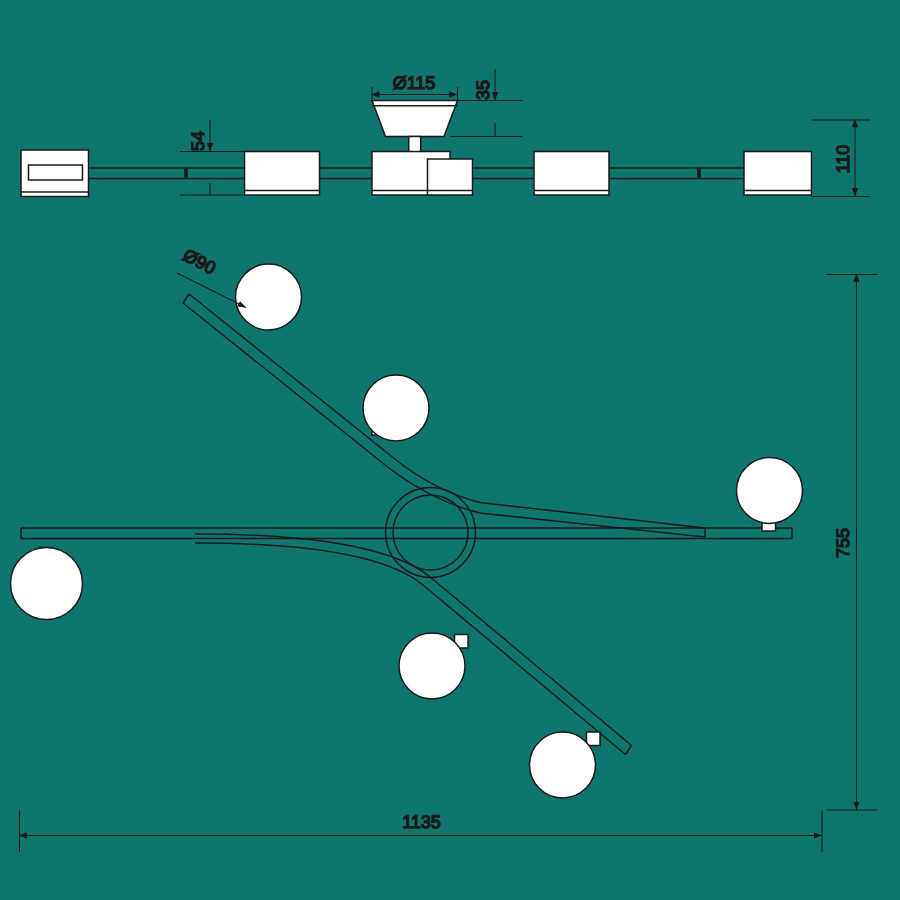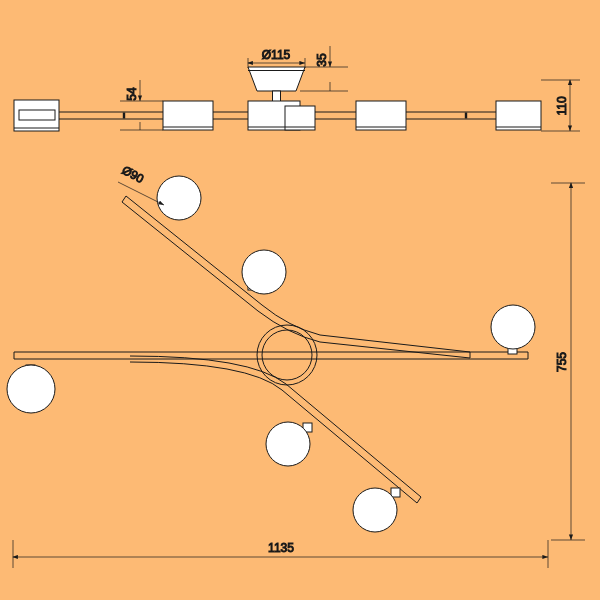--- a/index.html
+++ b/index.html
@@ -1,18 +1,18 @@
 <!DOCTYPE html>
 <html><head>
 <meta charset="utf-8">
 <style>
   html,body{margin:0;padding:0;background:#ffffff;}
   body{width:600px;height:600px;overflow:hidden;
        font-family:"Liberation Sans", sans-serif;}
-  #sheet{position:relative;width:600px;height:600px;background:#fdba74;}
+  #sheet{position:relative;width:600px;height:600px;background:#0f766e;}
   svg{display:block;}
   .dimtext{font-family:"Liberation Sans", sans-serif;font-size:12px;fill:#1a1a1a;}
 </style>
 </head>
 <body>
 
 <div id="sheet">
 <svg width="600" height="600" viewBox="0 0 600 600">
 
   <defs>

